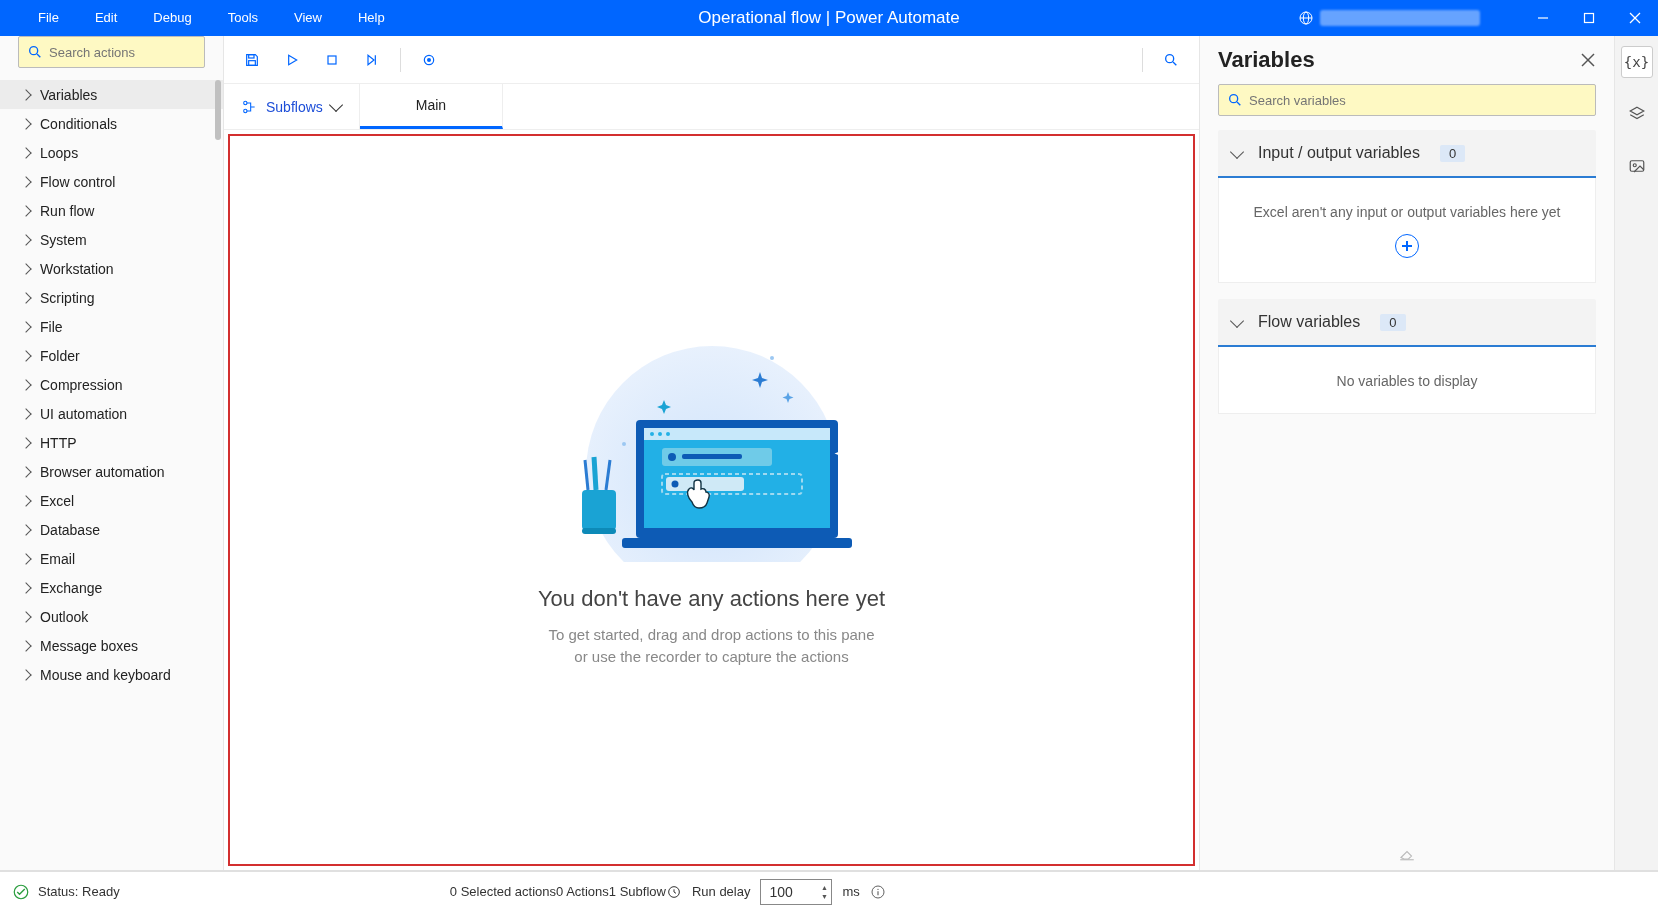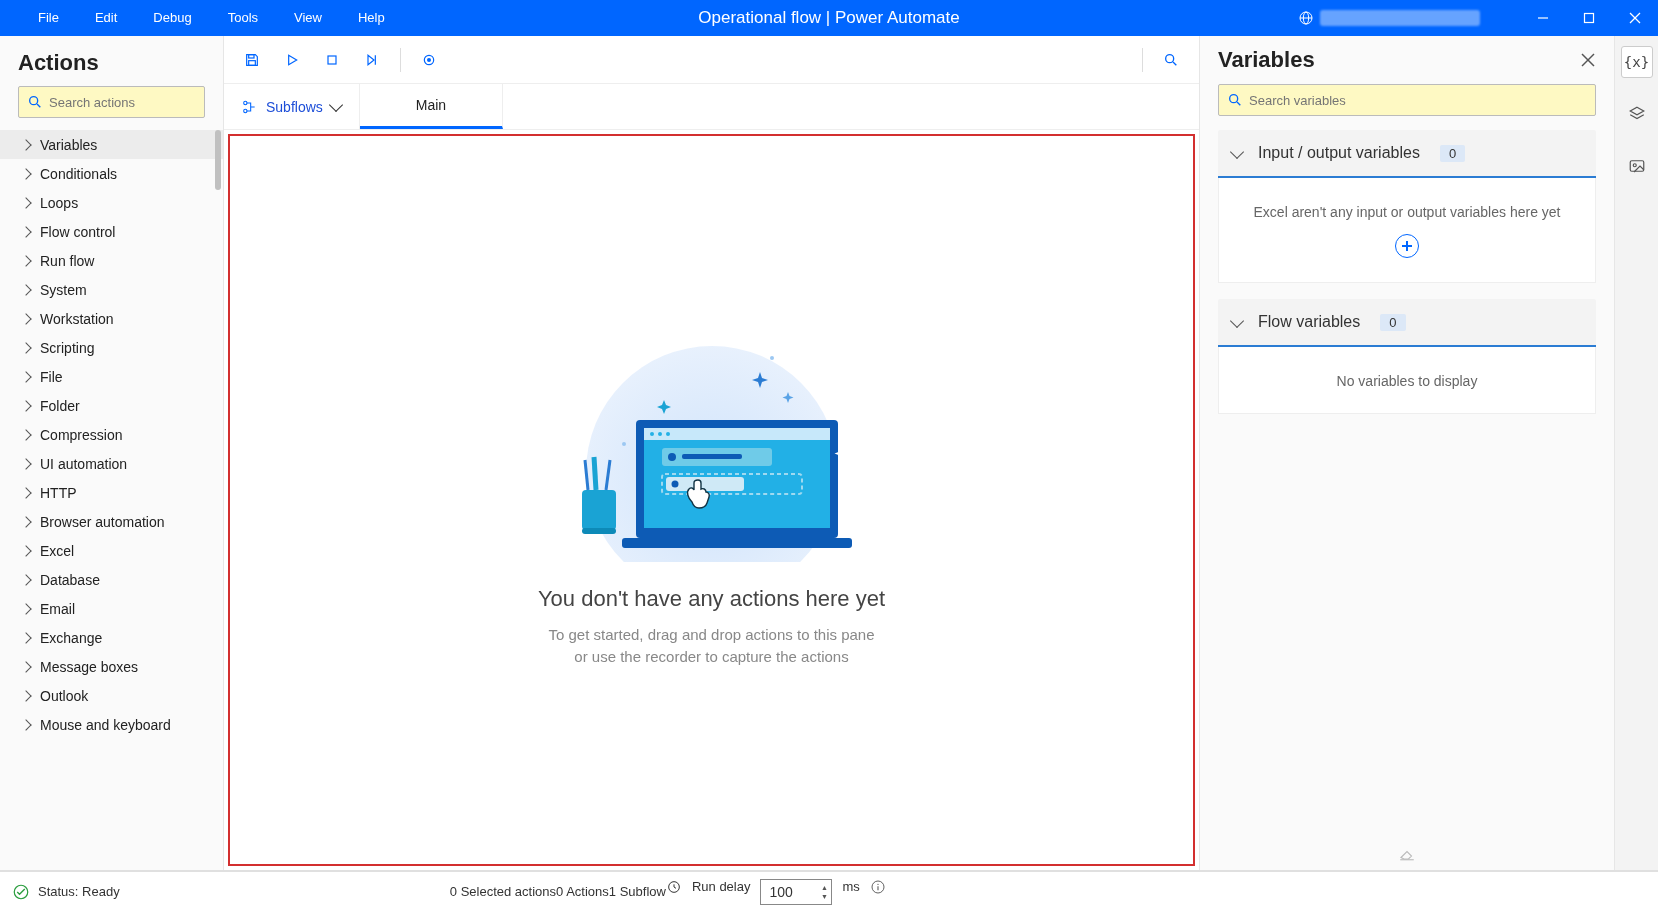--- a/index.html
+++ b/index.html
@@ -74,21 +74,21 @@
 
 .rail { width: 44px; background:#f3f3f3; border-left:1px solid #e6e6e6; display:flex; flex-direction:column; align-items:center; padding-top:10px; gap:20px;}
 .rail-btn { width:32px; height:32px; display:flex; align-items:center; justify-content:center; cursor:pointer; color:#555; border-radius:3px;}
 .rail-btn.active { background:#fff; border:1px solid #ccc;}
 .rail-btn svg{ width:18px; height:18px; stroke:#555; fill:none; stroke-width:1.6;}
 
 
 .status-left{ display:flex; align-items:center; gap:8px;}
 .status-center{ flex:1; display:flex; align-items:center; justify-content:center; color:#333;}
 .status-right-pad{ width:430px;}
-.run-delay{ display:flex; gap:10px;}
+.run-delay{ display:flex; align-items:center; gap:10px;}
 .delay-input{ width:72px; height:26px; border:1px solid #888; display:flex; align-items:center; padding:0 2px 0 8px; font-size:14px; justify-content:space-between;}
 .spin{ display:flex; flex-direction:column; gap:0;}
 .spin div{ width:10px; height:9px; font-size:7px; line-height:7px; display:flex; align-items:center; justify-content:center; cursor:pointer; color:#555;}
 .info-ic{ width:16px; height:16px;}
 .ok-ic{ width:18px; height:18px;}
 </style>
 </head>
 <body>
 
 <div class="titlebar">
@@ -125,21 +125,20 @@
           <line x1="1" y1="1" x2="11" y2="11"></line>
           <line x1="11" y1="1" x2="1" y2="11"></line>
         </svg>
       </div>
   </div>
 </div>
 
 <div class="app-body">
 
   <div class="left">
-    <div class="left-header">Actions</div>
     <div class="search-wrap">
       <div class="search">
         <svg viewBox="0 0 24 24">
             <circle cx="10" cy="10" r="6"></circle>
             <line x1="15" y1="15" x2="20" y2="20"></line>
           </svg>
         <input placeholder="Search actions" style="">
       </div>
     </div>
     <div class="actions-list" id="actions-list">
@@ -211,25 +210,25 @@
         <div class="action-cat">
           <span class="chev"></span>
           <span>Email</span>
         </div>
         <div class="action-cat">
           <span class="chev"></span>
           <span>Exchange</span>
         </div>
         <div class="action-cat">
           <span class="chev"></span>
+          <span>Outlook</span>
+        </div>
+        <div class="action-cat">
+          <span class="chev"></span>
           <span>Message boxes</span>
-        </div>
-        <div class="action-cat">
-          <span class="chev"></span>
-          <span>Outlook</span>
         </div>
         <div class="action-cat">
           <span class="chev"></span>
           <span>Mouse and keyboard</span>
         </div>
       </div>
   </div>
 
   <div class="center">
     <div class="toolbar">

